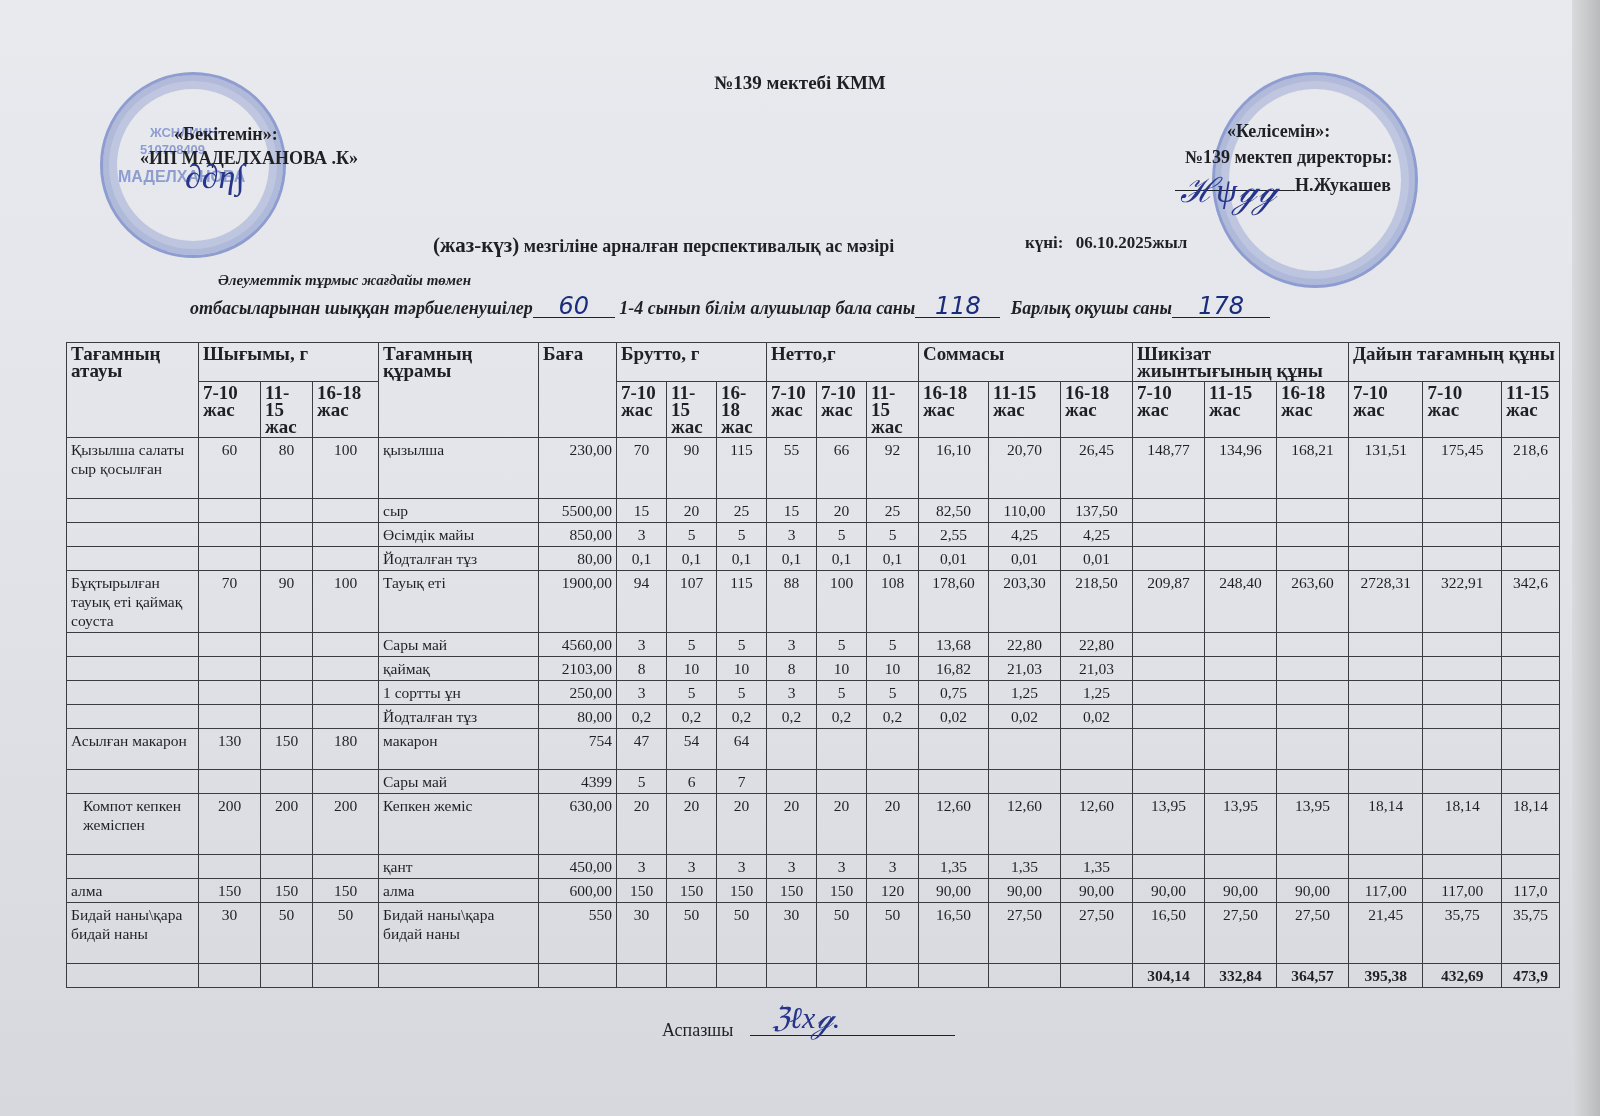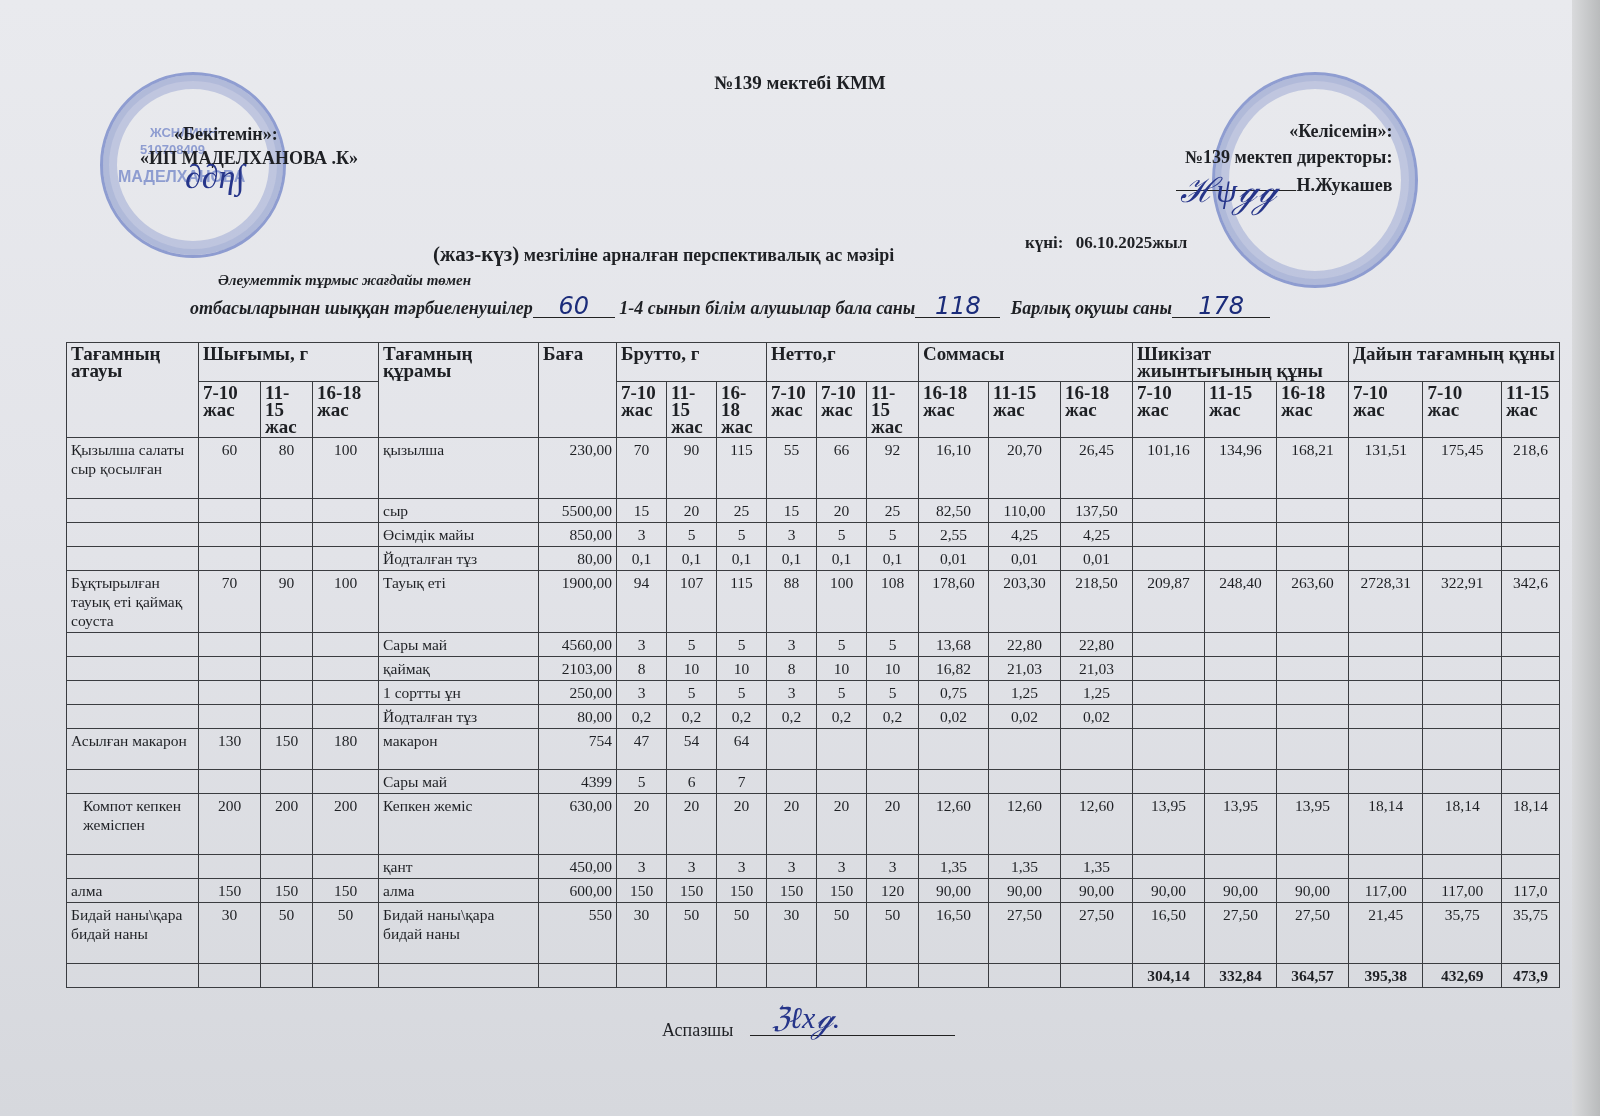--- a/index.html
+++ b/index.html
@@ -14,30 +14,30 @@
       background: linear-gradient(180deg, #e9eaee 0%, #e3e4e9 45%, #d6d8dd 100%);
     }
     .edge {
       position: absolute; left: 1572px; top: 0; width: 28px; height: 1116px;
       background: linear-gradient(90deg, #d9dadc 0%, #b9bbbc 100%);
     }
     .abs { position: absolute; }
     .bold { font-weight: bold; }
     .title { left: 0; width: 1600px; top: 72px; text-align: center; font-size: 19px; font-weight: bold; }
     .approve-left { left: 140px; top: 122px; font-size: 18px; font-weight: bold; line-height: 24px; }
-    .approve-right { left: 1175px; top: 118px; font-size: 18px; font-weight: bold; line-height: 26px; text-align: right; }
+    .approve-right { left: 1175px; top: 118px; font-size: 18px; font-weight: bold; line-height: 26px; text-align: left; }
     .stamp {
       position: absolute; border-radius: 50%;
       border: 3px solid rgba(70, 95, 185, 0.55);
       box-shadow: inset 0 0 0 6px rgba(70,95,185,0.12), inset 0 0 0 14px rgba(70,95,185,0.25);
     }
     .stamp-text { position: absolute; color: rgba(70, 95, 185, 0.55); font-family: "Liberation Sans", sans-serif; font-size: 13px; font-weight: bold; }
     .sig-line { border-bottom: 1.5px solid #222; display: inline-block; }
     .sig-scribble { position: absolute; color: #26358a; font-family: "Liberation Serif", serif; font-style: italic; font-size: 34px; }
-    .menu-line { top: 233px; left: 433px; font-size: 18px; font-weight: bold; margin-top: 9px; }
+    .menu-line { top: 233px; left: 433px; font-size: 18px; font-weight: bold; }
     .menu-line .big { font-size: 21px; }
     .date-line { top: 233px; left: 1025px; font-size: 17px; font-weight: bold; }
     .social-1 { left: 218px; top: 272px; font-size: 15px; font-weight: bold; font-style: italic; }
     .social-2 { left: 190px; top: 295px; font-size: 18px; font-weight: bold; font-style: italic; white-space: nowrap; }
     .hand { font-family: "DejaVu Sans", sans-serif; font-style: italic; font-weight: normal; color: #1b2c7a; font-size: 24px; display: inline-block; border-bottom: 1.5px solid #222; text-align: center; line-height: 22px; }
 
     table.menu {
       position: absolute; left: 66px; top: 342px;
       border-collapse: collapse; table-layout: fixed;
       font-family: "Liberation Serif", serif; font-size: 15.5px;
@@ -163,21 +163,21 @@
         <td class="price">230,00</td>
         <td class="num">70</td>
         <td class="num">90</td>
         <td class="num">115</td>
         <td class="num">55</td>
         <td class="num">66</td>
         <td class="num">92</td>
         <td class="num">16,10</td>
         <td class="num">20,70</td>
         <td class="num">26,45</td>
-        <td class="num">101,16</td>
+        <td class="num">148,77</td>
         <td class="num">134,96</td>
         <td class="num">168,21</td>
         <td class="num">131,51</td>
         <td class="num">175,45</td>
         <td class="num cut">218,6</td>
       </tr>
       <tr>
         <td style="height: 18px;"></td>
         <td class="num"></td>
         <td class="num"></td>

